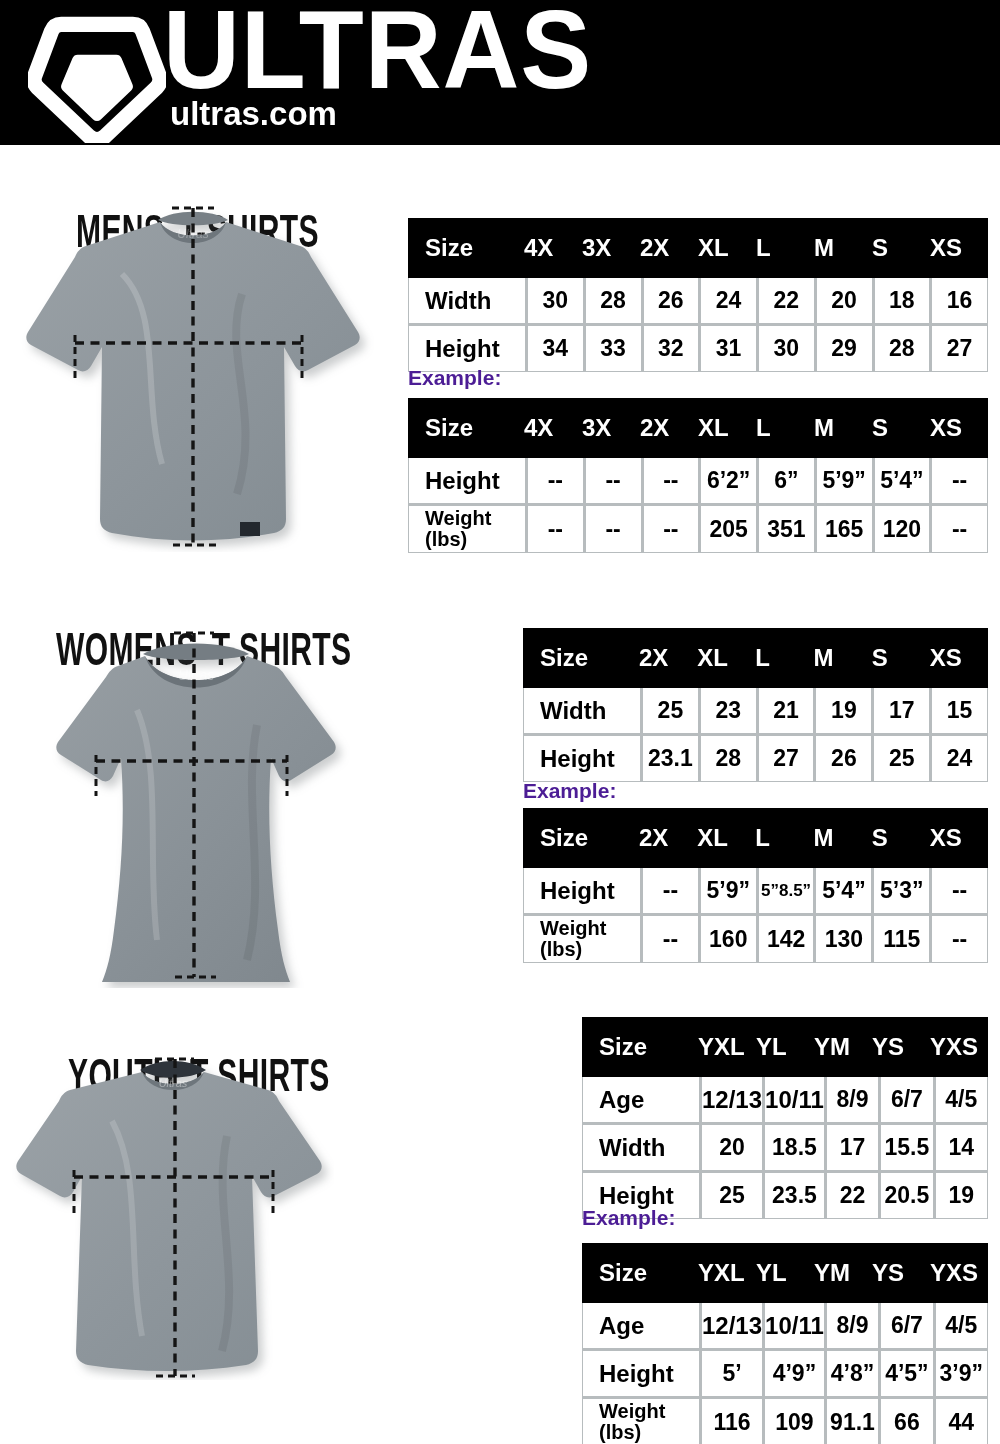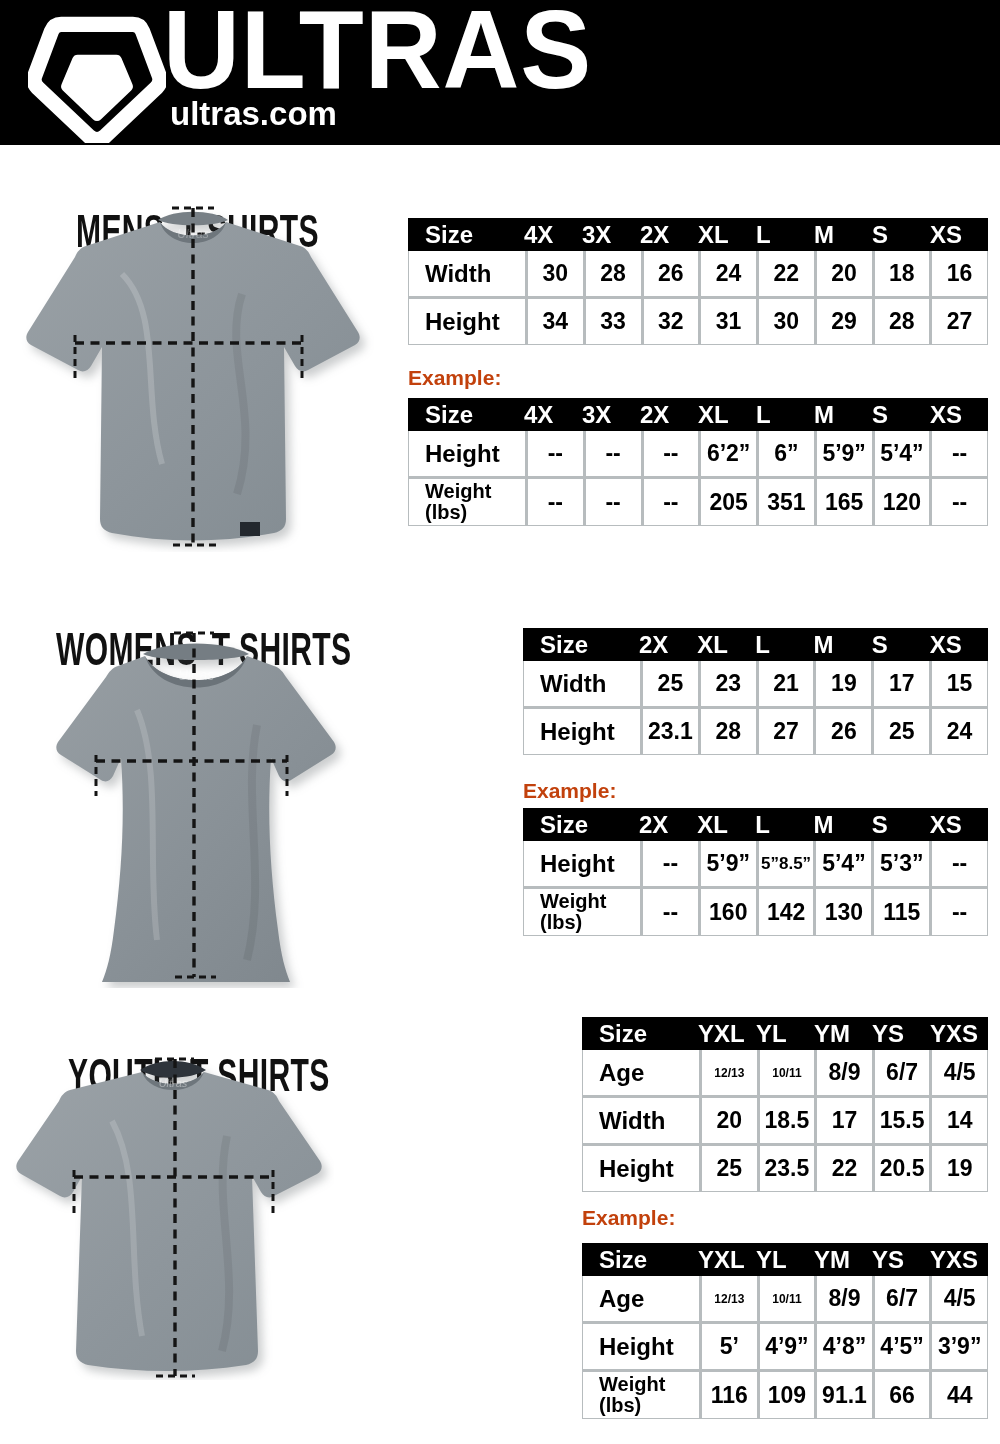--- a/index.html
+++ b/index.html
@@ -14,45 +14,45 @@
   .site{position:absolute;left:170px;top:96px;color:#fff;font-weight:bold;font-size:33px;line-height:1.1;}
 
   
   .title{position:absolute;font-weight:800;font-size:47px;line-height:1;color:#111;white-space:nowrap;}
   .cond{display:inline-block;transform:scaleX(.64);transform-origin:0 50%;word-spacing:10px;letter-spacing:.5px;}
   #t-mens{left:76px;top:168px;}
   #t-womens{left:56px;top:586px;}
   #t-youth{left:68px;top:1012px;}
 
   
-  .example{position:absolute;font-weight:bold;font-size:21px;color:#c2410c;}
+  .example{position:absolute;font-weight:bold;font-size:21px;color:#4c1d95;}
   #ex-mens{left:408px;top:366px;}
   #ex-womens{left:523px;top:779px;}
   #ex-youth{left:582px;top:1206px;}
 
   
   .tbl{position:absolute;}
   #tbl-mens-1{left:408px;top:218px;width:580px;}
   #tbl-mens-2{left:408px;top:398px;width:580px;}
   #tbl-womens-1{left:523px;top:628px;width:465px;}
   #tbl-womens-2{left:523px;top:808px;width:465px;}
   #tbl-youth-1{left:582px;top:1017px;width:406px;}
   #tbl-youth-2{left:582px;top:1243px;width:406px;}
 
-  .t-head{display:grid;background:#000;height:33px;align-items:center;}
+  .t-head{display:grid;background:#000;height:60px;align-items:center;}
   .th{color:#fff;font-weight:bold;font-size:24px;text-align:left;}
   .th.lab{text-align:left;padding-left:17px;}
   .t-body{display:grid;background:#b7bcbe;gap:3px;border:1px solid #b7bcbe;border-top:none;
           grid-auto-rows:minmax(45px,auto);}
   .td{background:#fff;display:flex;align-items:center;justify-content:center;
       font-weight:bold;font-size:23px;color:#000;}
   .td.lab{flex-direction:column;align-items:flex-start;justify-content:center;padding-left:16px;font-size:24px;}
   .td.lab.two{font-size:20px;line-height:1.05;padding-top:2px;padding-bottom:2px;}
   .td.lab .l2{font-size:20px;line-height:1.05;}
-  .td.val.md{font-size:12px;}
+  .td.val.md{font-size:24px;}
   .td.val.sm{font-size:17px;}
 
   
   .shirtbox{position:absolute;}
   #shirt-mens{left:12px;top:204px;}
   #shirt-womens{left:42px;top:630px;}
   #shirt-youth{left:12px;top:1056px;}
   .shirt{filter:drop-shadow(5px 6px 5px rgba(70,75,80,.28));}
   .dash{stroke:#141414;stroke-width:3.4;fill:none;stroke-dasharray:9 6.5;}
   .tick{stroke:#141414;stroke-width:3;fill:none;stroke-dasharray:7 5;}

